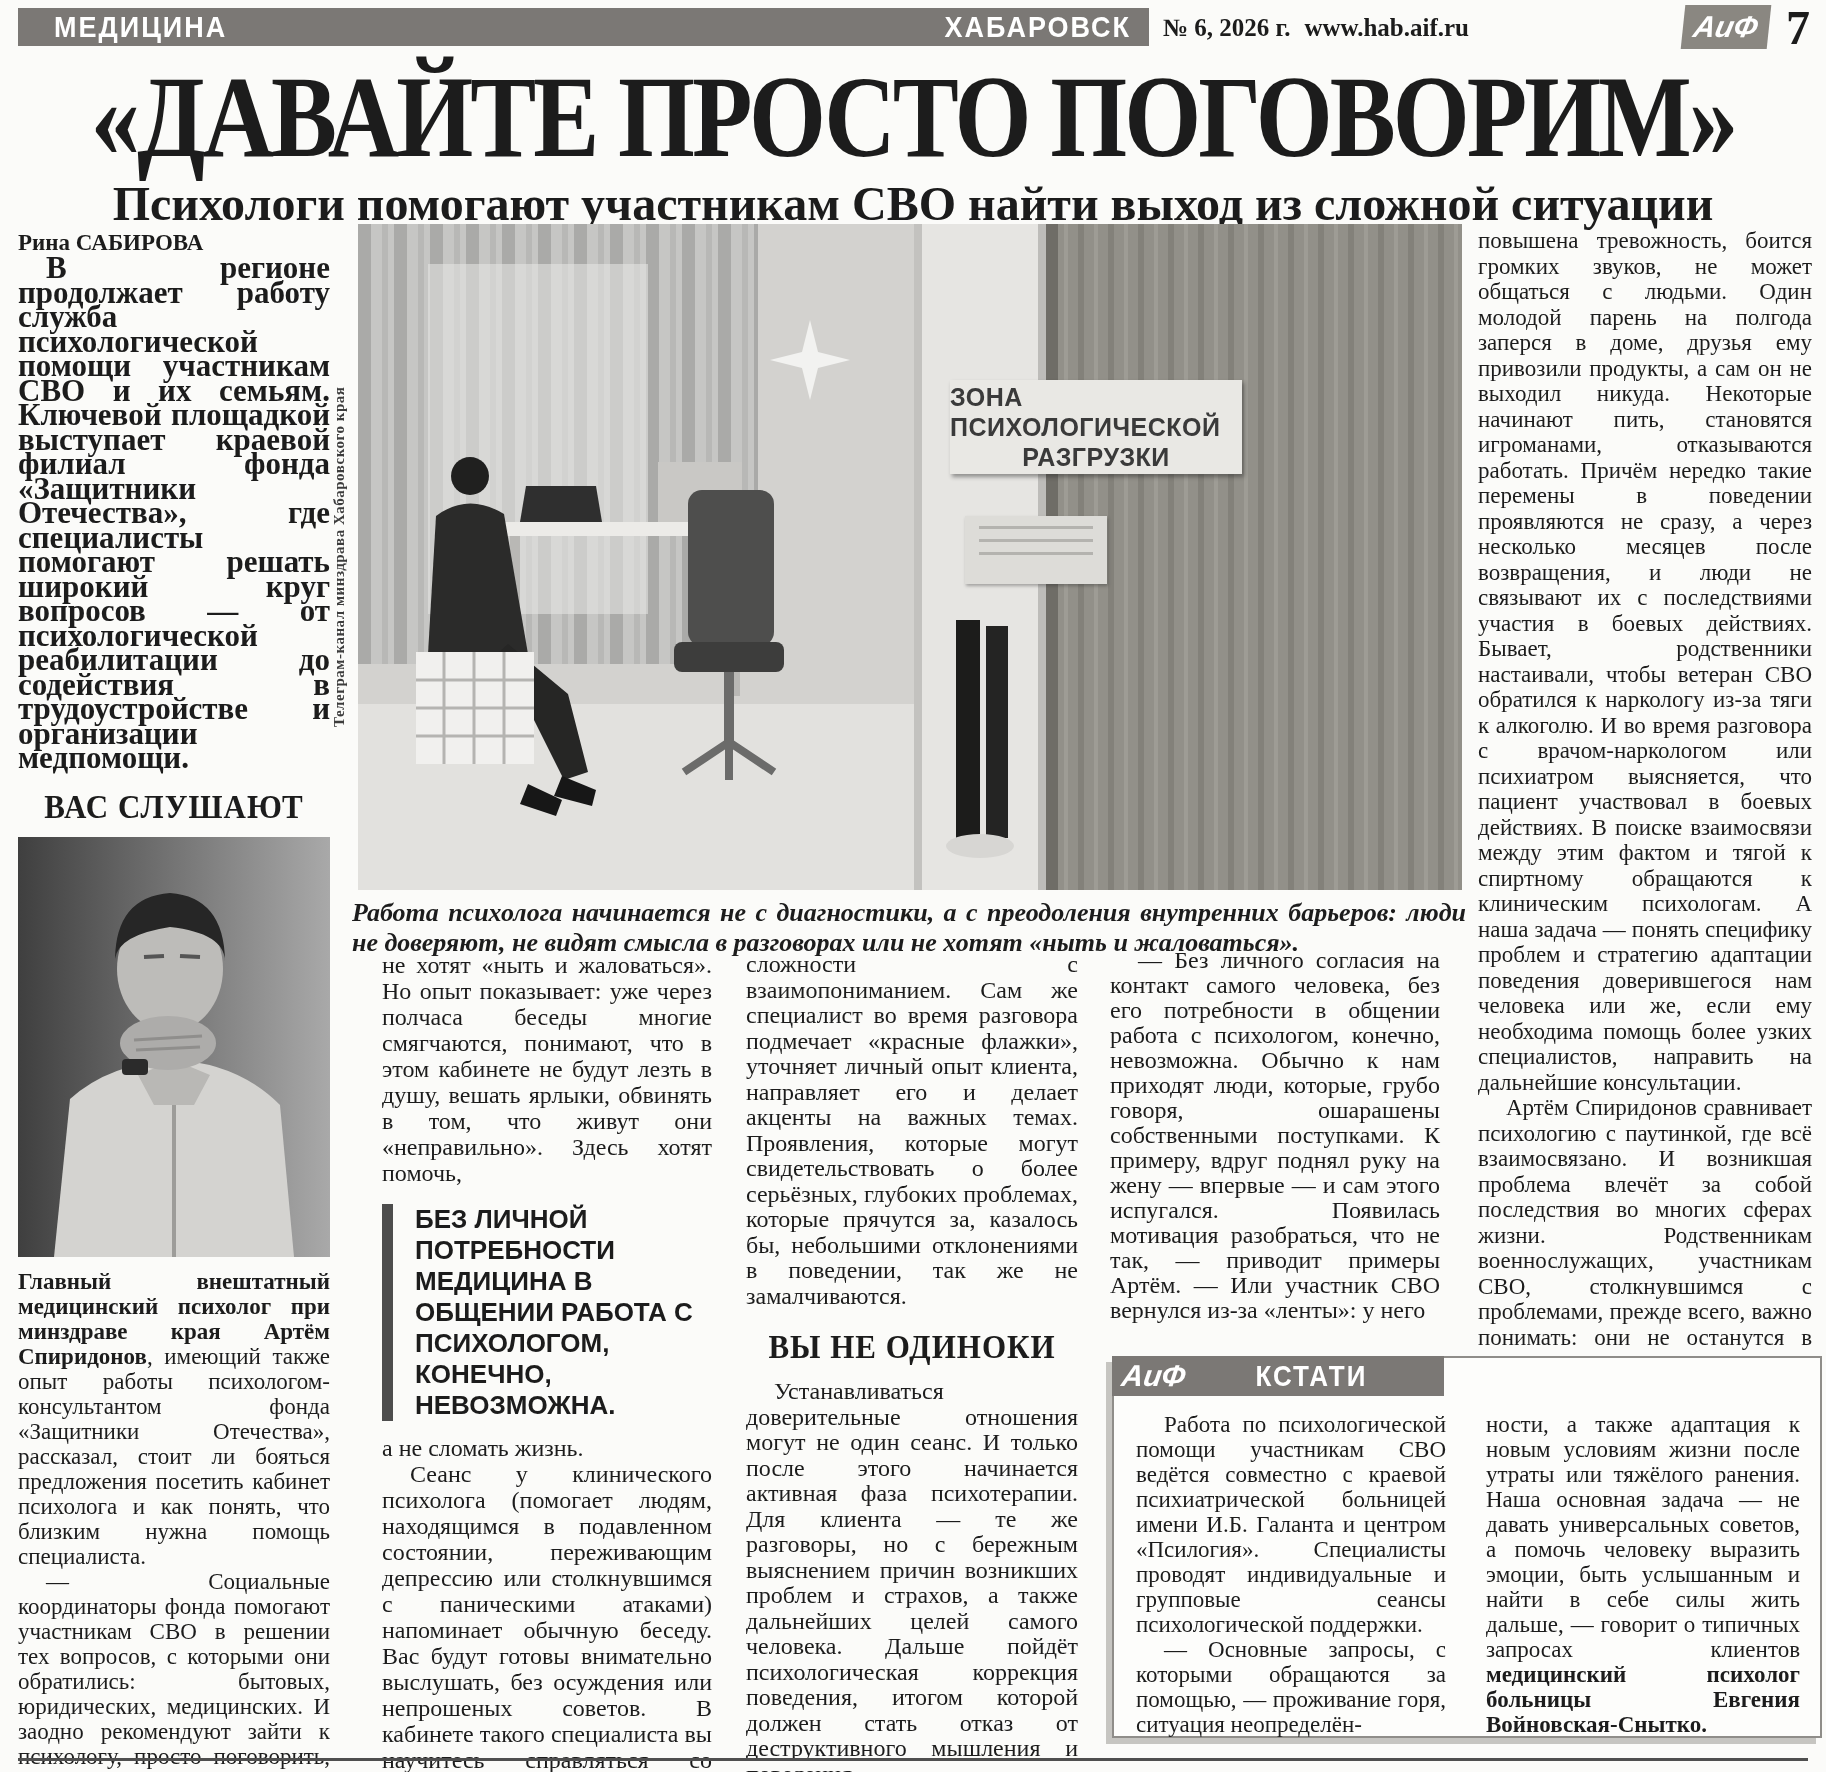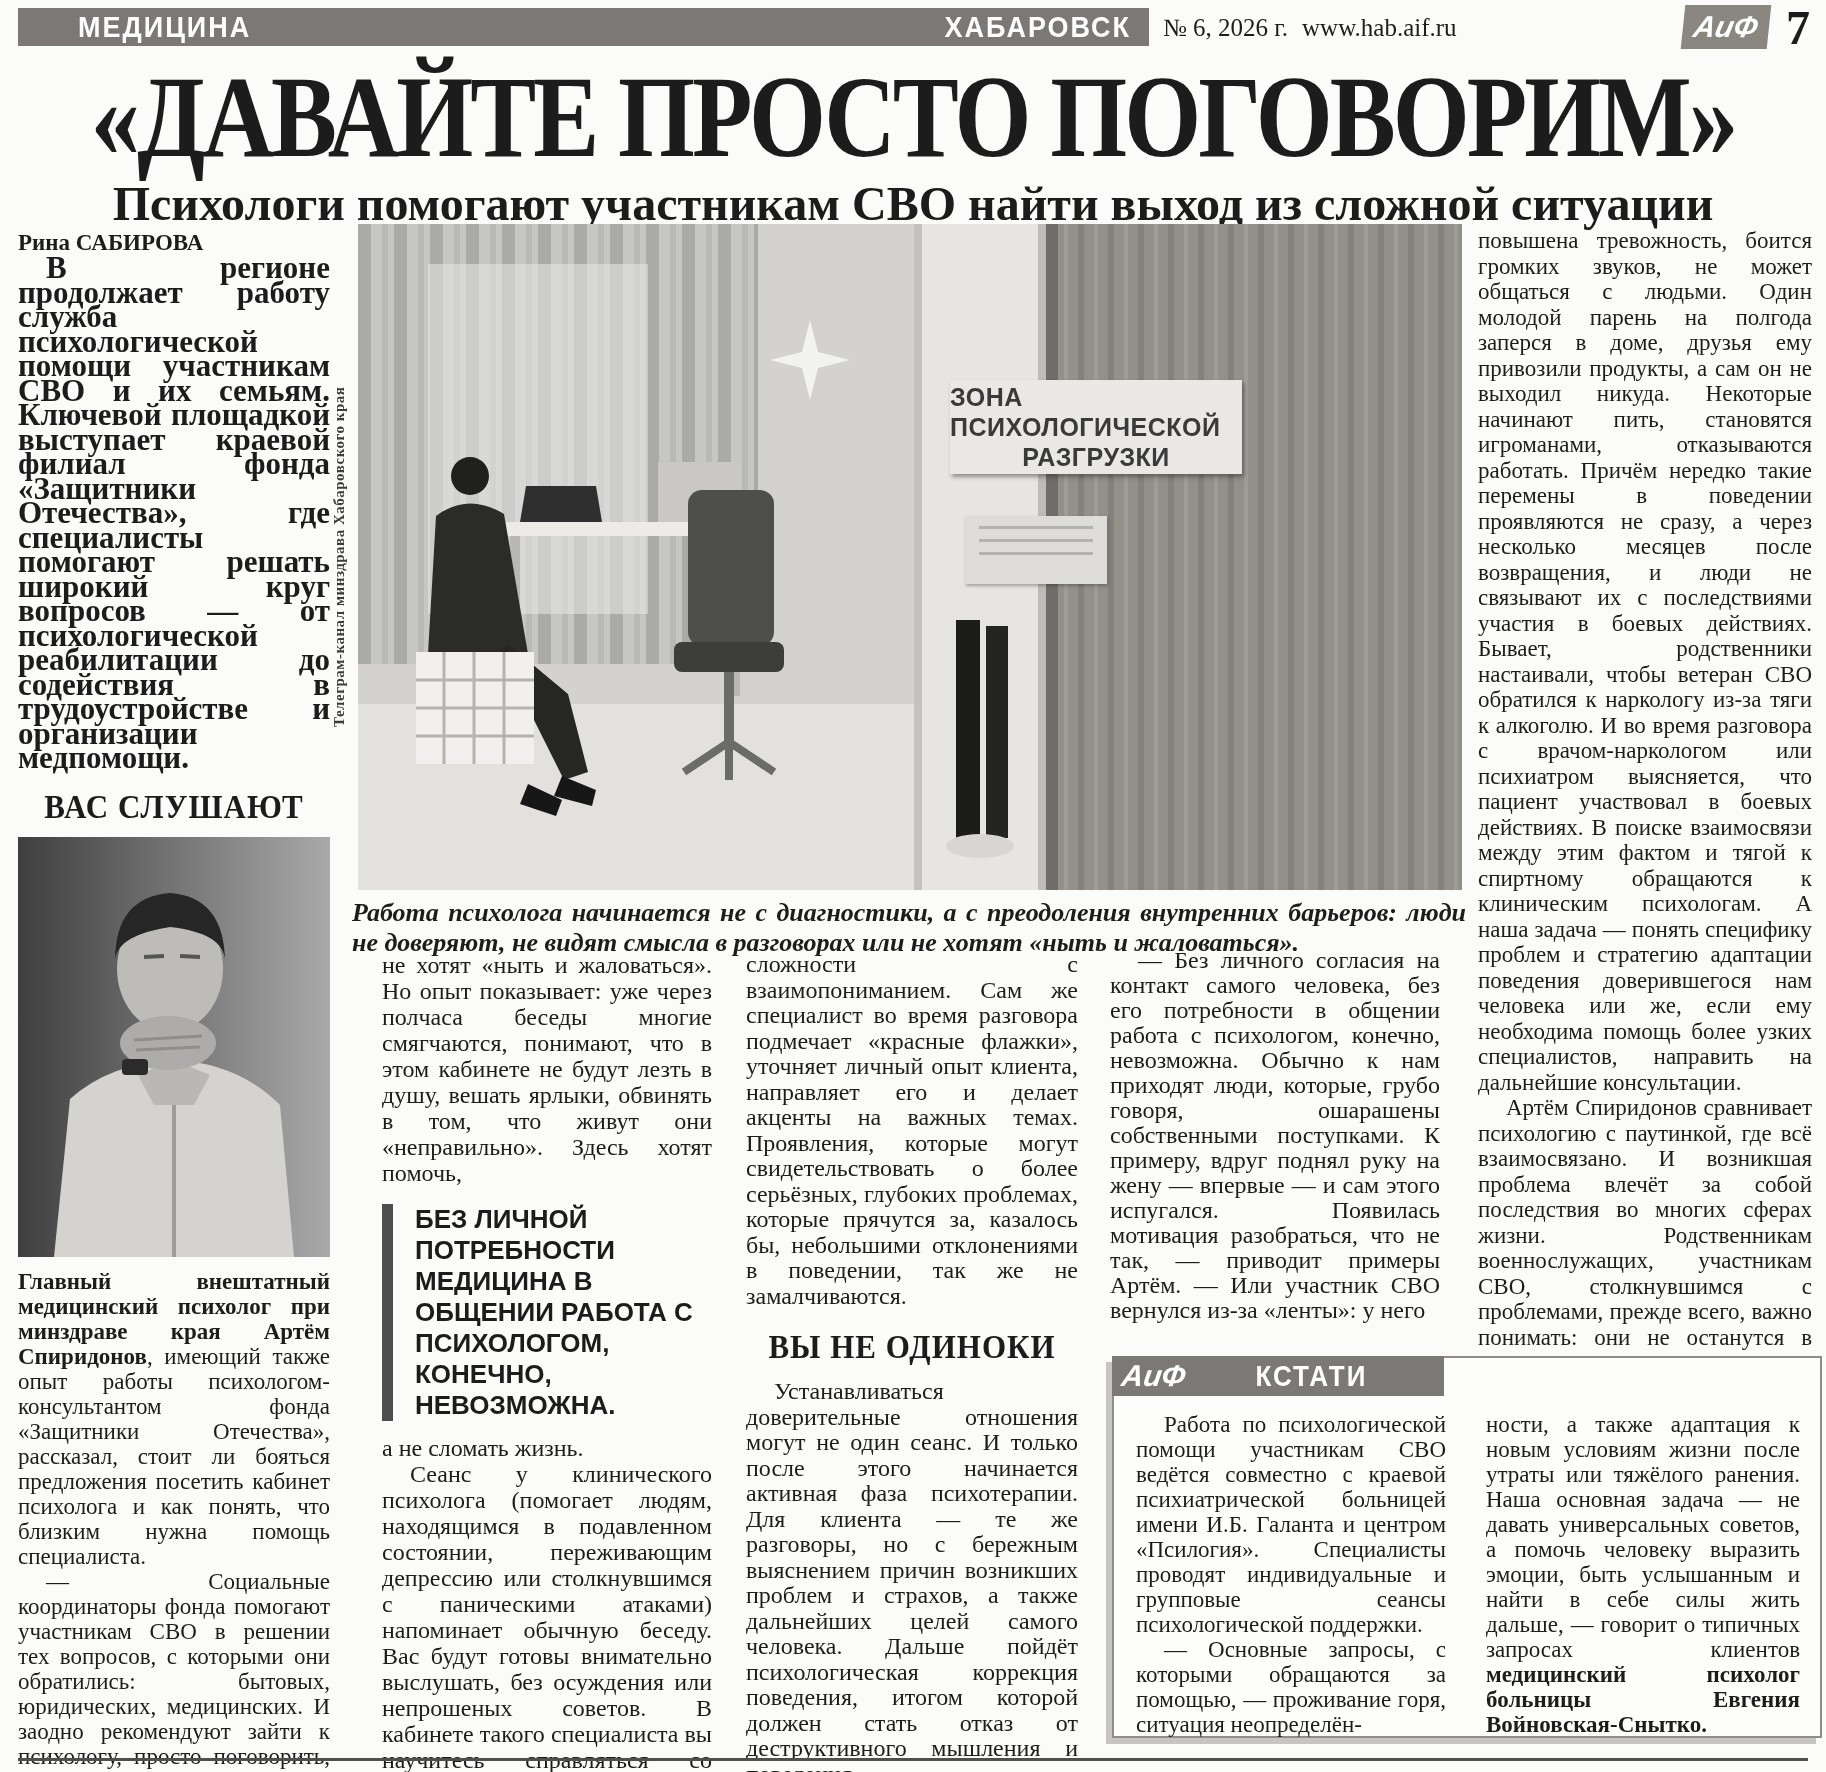--- a/index.html
+++ b/index.html
@@ -1,24 +1,24 @@
 <!DOCTYPE html>
 <html><head>
 <meta charset="utf-8">
 <style>
   html,body{margin:0;padding:0;background:#dcdcdc;}
   .page{position:relative;width:1826px;height:1772px;background:#fbfbf9;overflow:hidden;
         font-family:"Liberation Serif","DejaVu Serif",serif;color:#1c1c1c;}
   
   .bar{position:absolute;top:8px;height:38px;background:#7b7875;display:flex;align-items:center;}
-  .bar-left{left:18px;width:1051px;padding-left:60px;box-sizing:border-box;}
+  .bar-left{left:18px;width:1051px;padding-left:36px;box-sizing:border-box;}
   .bar-city{left:907px;width:242px;justify-content:flex-end;padding-right:18px;box-sizing:border-box;}
   .bar span{color:#fff;font-family:"Liberation Sans",sans-serif;font-weight:bold;
             font-size:27px;letter-spacing:2px;transform:scaleY(1.12);}
-  .issue{position:absolute;top:14px;left:1163px;font-weight:normal;font-size:25px;white-space:nowrap;}
+  .issue{position:absolute;top:14px;left:1163px;font-weight:bold;font-size:25px;white-space:nowrap;}
   .issue .site{margin-left:14px;}
   .aif-logo{position:absolute;top:5px;left:1683px;width:86px;height:44px;background:#8a8781;
             transform:skewX(-6deg);display:flex;align-items:center;justify-content:center;}
   .aif-logo span{color:#fff;font-style:italic;font-weight:bold;font-size:30px;
                  font-family:"Liberation Sans",sans-serif;transform:skewX(-6deg);}
   .pageno{position:absolute;top:0px;left:1786px;font-weight:bold;font-size:48px;}
   
   .headline{position:absolute;top:54px;left:0;width:100%;text-align:center;font-weight:bold;
             font-size:99px;letter-spacing:-3px;transform:scaleY(1.18);transform-origin:50% 20%;
             white-space:nowrap;}

